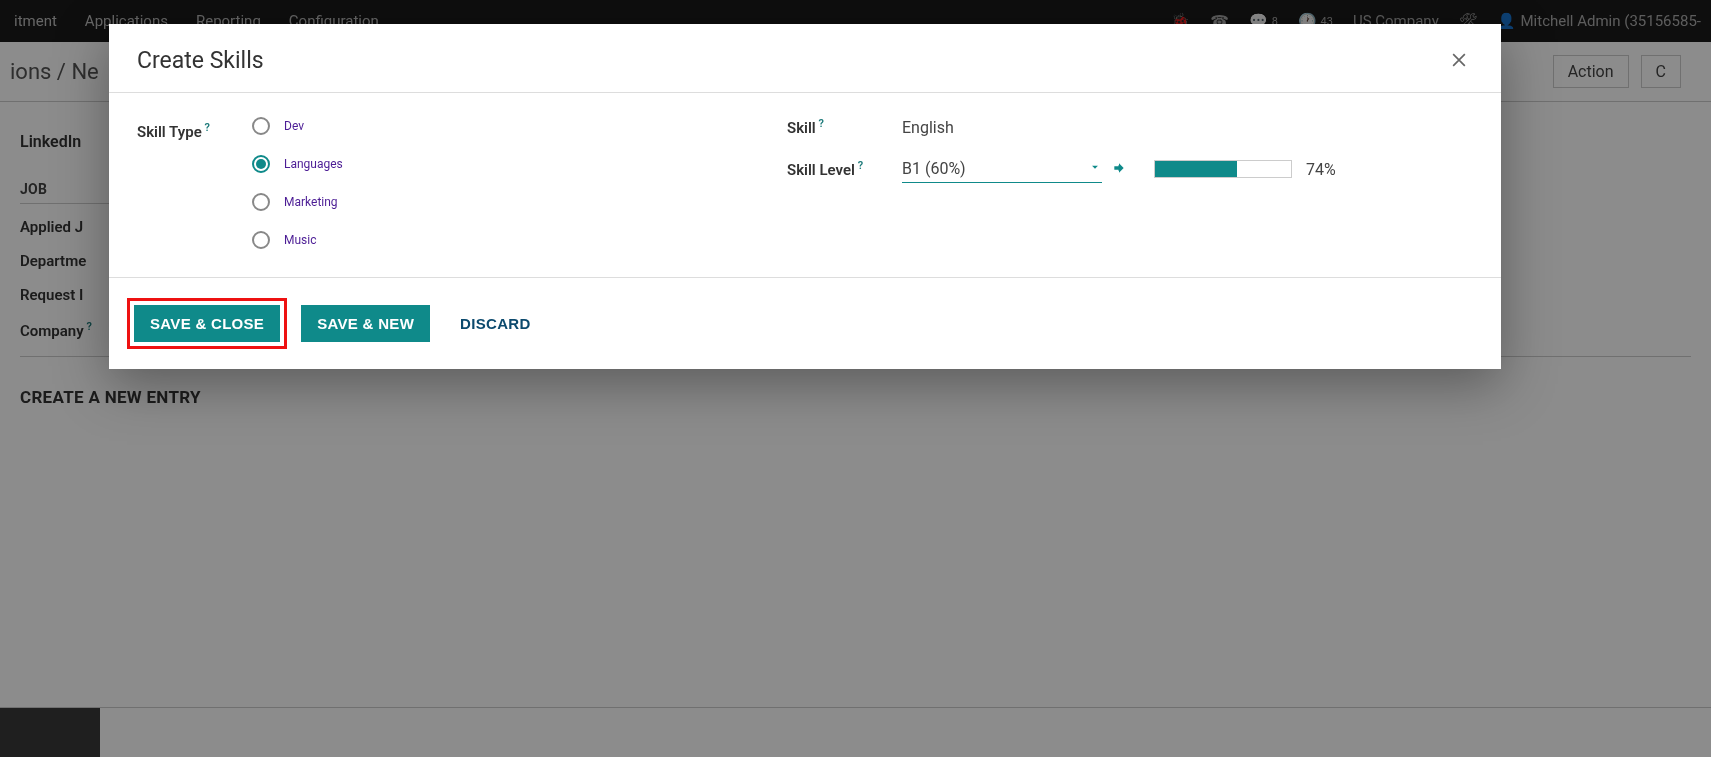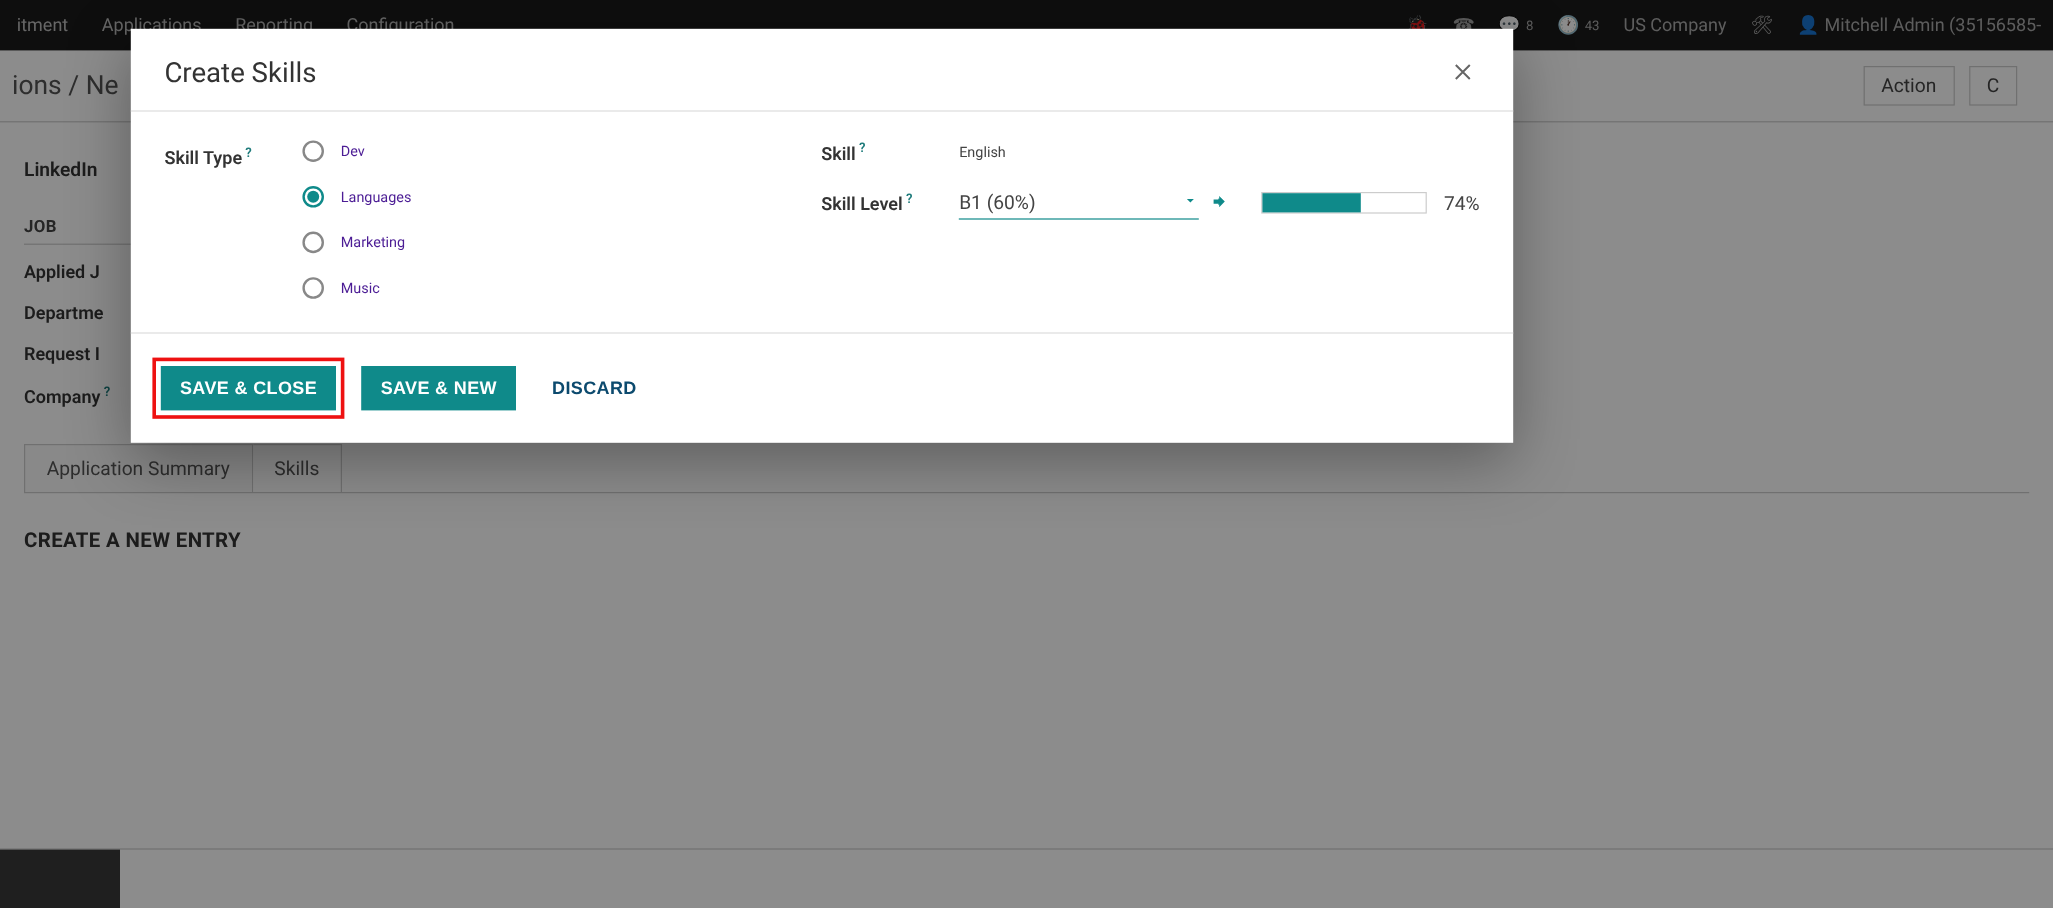--- a/index.html
+++ b/index.html
@@ -28,41 +28,41 @@
     .tab + .tab { border-left: none; }
     .tab.active { background: #fff; }
     .tab-panel { border-top: 1px solid #ccc; padding-top: 30px; }
     .create-entry { font-size: 17px; font-weight: 700; color: #333; letter-spacing: 0.3px; }
     
     .bottombar { position: absolute; bottom: 0; left: 0; right: 0; height: 50px; border-top: 1px solid #ccc; display: flex; align-items: center; }
     .bottombar .dark-btn { background: #3a3a3a; color: #eee; width: 100px; height: 50px; }
     
     .overlay { position: absolute; inset: 0; background: rgba(0,0,0,0.45); }
     
-    .modal { position: absolute; top: 24px; left: 109px; width: 1152px; background: #fff; box-shadow: 0 15px 50px rgba(0,0,0,0.35); }
+    .modal { position: absolute; top: 24px; left: 109px; width: 1392px; background: #fff; box-shadow: 0 15px 50px rgba(0,0,0,0.35); }
     .modal-header { padding: 22px 28px 18px; display: flex; align-items: center; border-bottom: 1px solid #ddd; }
     .modal-title { font-size: 23px; color: #333; }
     .modal-close { margin-left: auto; width: 28px; height: 28px; display: flex; align-items: center; justify-content: center; cursor: pointer; }
     .modal-close svg { width: 20px; height: 20px; stroke: #666; stroke-width: 2; }
     
     .modal-body { padding: 24px 28px 28px; display: flex; }
     .left-col { width: 650px; display: flex; }
     .left-col .lbl { width: 115px; font-weight: 600; color: #333; font-size: 15px; padding-top: 4px; }
     .radio-list { display: flex; flex-direction: column; gap: 20px; }
     .radio-item { display: flex; align-items: center; gap: 14px; cursor: pointer; }
     .radio-outer { width: 18px; height: 18px; border: 2px solid #888; border-radius: 50%; display: flex; align-items: center; justify-content: center; }
     .radio-item.selected .radio-outer { border-color: #0f8a8a; }
     .radio-inner { width: 10px; height: 10px; border-radius: 50%; background: transparent; }
     .radio-item.selected .radio-inner { background: #0f8a8a; }
     .radio-label { font-size: 12px; color: #4c1d95; }
     
     .right-col { flex: 1; }
     .right-row { display: flex; align-items: center; margin-bottom: 18px; }
     .right-row .rlbl { width: 115px; font-weight: 600; color: #333; font-size: 15px; }
-    .right-row .rval { font-size: 12px; color: #444; }
+    .right-row .rval { font-size: 16px; color: #444; }
     .level-select { width: 200px; border: none; border-bottom: 1px solid #0f8a8a; padding: 4px 0; font-size: 16px; color: #444; display: flex; align-items: center; }
     .level-select .caret { margin-left: auto; color: #0f8a8a; }
     .ext-link { margin-left: 10px; color: #0f8a8a; }
     .progress-wrap { margin-left: 28px; display: flex; align-items: center; gap: 14px; }
     .progress-bar { width: 138px; height: 18px; border: 1px solid #ccc; background: #fff; }
     .progress-fill { height: 100%; background: #0f8a8a; }
     .pct { font-size: 16px; color: #444; }
     
     .modal-footer { border-top: 1px solid #ddd; padding: 20px 8px 20px 18px; display: flex; gap: 14px; align-items: center; }
     .btn { padding: 10px 16px; font-size: 15px; font-weight: 600; letter-spacing: 0.3px; cursor: pointer; border: none; }
@@ -106,24 +106,20 @@
   <div class="form-row">
       <label>Departme</label>
     </div>
   <div class="form-row">
       <label>Request I</label>
     </div>
   <div class="form-row">
     <label><span>Company</span><span class="help-q"> ?</span></label>
     <span class="val">US Company</span>
   </div>
-  <div class="tabs">
-    <div class="tab">Application Summary</div>
-    <div class="tab active">Skills</div>
-  </div>
   <div class="tab-panel">
     <div class="create-entry">CREATE A NEW ENTRY</div>
   </div>
 </div>
 
 <div class="bottombar">
   <div class="dark-btn"></div>
 </div>
 
 <div class="overlay"></div>

